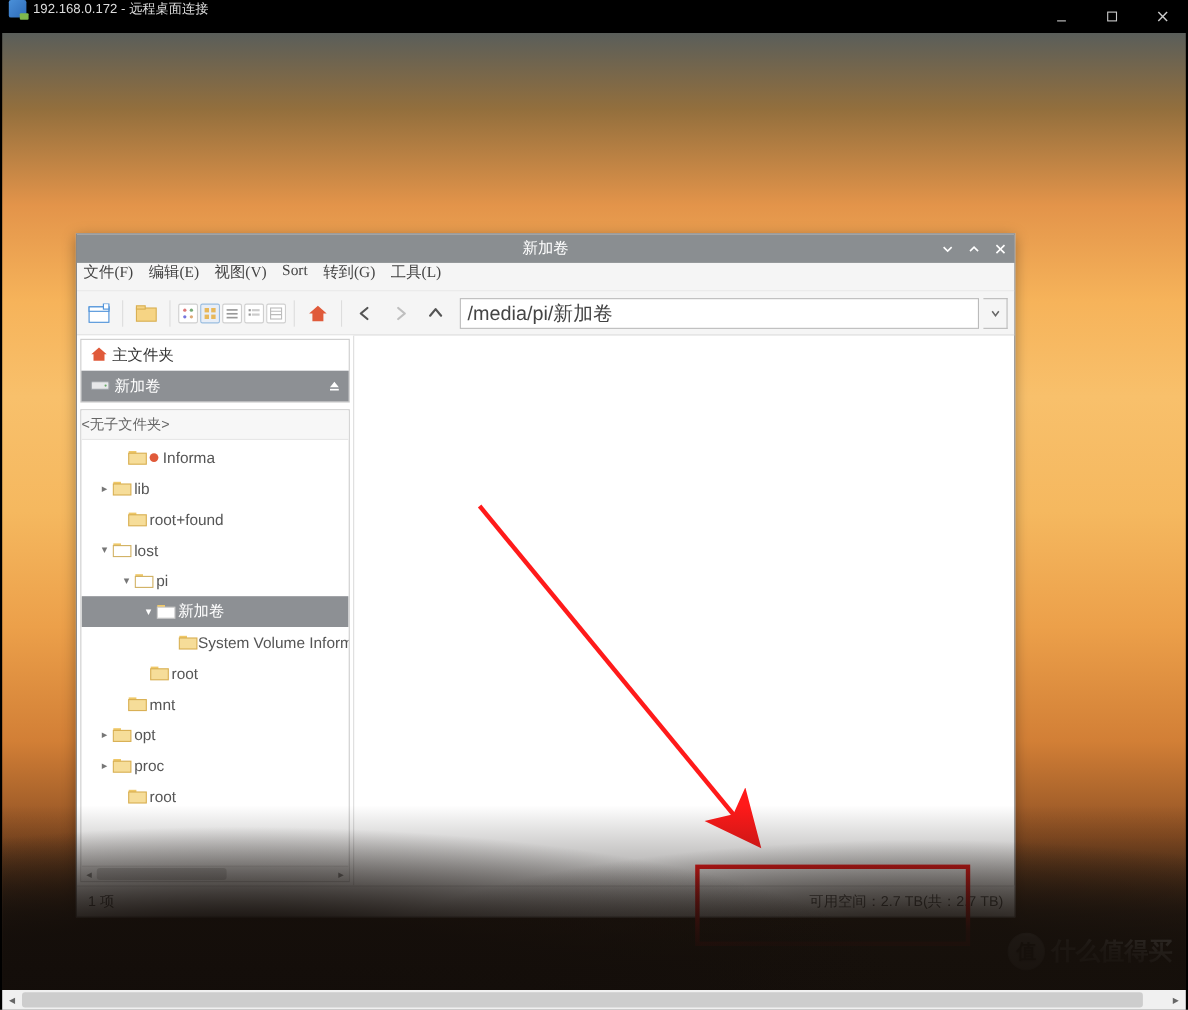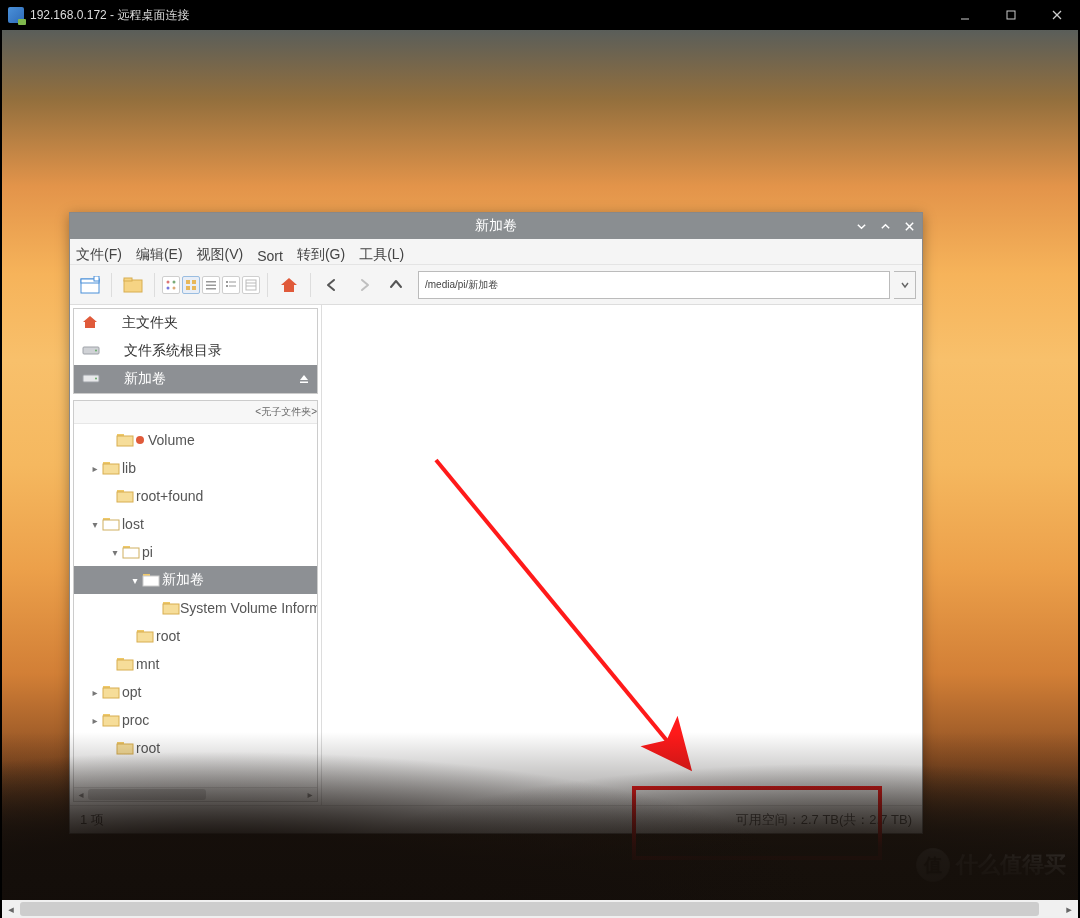--- a/index.html
+++ b/index.html
@@ -4,21 +4,21 @@
 <style>
 * { box-sizing: border-box; margin: 0; padding: 0; }
 body {
   width: 1080px; height: 918px;
   font-family: "Microsoft YaHei", "PingFang SC", sans-serif;
   font-size: 14px; overflow: hidden; position: relative;
   background: #000;
 }
 .rdp-titlebar {
   height: 30px; background: #000; color: #ccc;
-  display: flex; align-items: center; padding: 0 8px;
+  display: flex; padding: 0 8px;
   position: relative;
 }
 .rdp-titlebar .rdp-icon {
   width: 16px; height: 16px; margin-right: 6px;
   background: linear-gradient(135deg,#4a90d9,#2e6bb8);
   border-radius: 2px; position: relative;
 }
 .rdp-titlebar .rdp-icon::after{
   content:""; position:absolute; right:-2px; bottom:-2px;
   width:8px; height:6px; background:#7fb84d; border-radius:1px;
@@ -52,56 +52,56 @@
 .fm-titlebar {
   height: 26px; background: #8a8e91; color:#fff; display:flex;
   align-items:center; justify-content:center; position:relative; font-size:14px;
 }
 .fm-tctrls { position:absolute; right:6px; top:0; height:26px; display:flex; align-items:center; gap:10px; }
 .fm-tctrls span { width:14px; height:14px; display:flex; align-items:center; justify-content:center; }
 .fm-tctrls svg { width:11px; height:11px; stroke:#fff; fill:none; stroke-width:1.6; }
 
 .menubar {
   height: 26px; background:#f5f5f5; border-bottom:1px solid #e4e4e4;
-  display:flex; align-items:flex-end; padding:0 6px; gap:14px;
-  color:#444; font-size:14px;
+  display:flex; align-items:flex-start; padding:0 6px; gap:14px;
+  color:#444; font-size:14px;font-family:Liberation Serif, serif;
 }
 
 .toolbar {
   height: 40px; background:#f5f5f5; border-bottom:1px solid #ddd;
   display:flex; align-items:center; padding:0 6px; gap:4px;
 }
 .tb-btn { width:28px; height:28px; display:flex; align-items:center; justify-content:center;
   border:1px solid transparent; border-radius:2px; }
 .tb-sep { width:1px; height:24px; background:#ddd; margin:0 3px; }
 .tb-new svg rect{ fill:#fff; stroke:#4a90d9; }
 .tb-folder svg rect{ fill:#f6d484; stroke:#d8ae50; }
 .nav-btn svg{ stroke:#777; fill:none; stroke-width:2; stroke-linecap:round; stroke-linejoin:round; }
 .addr {
   flex:1; height:28px; border:1px solid #bbb; background:#fff; display:flex; align-items:center;
-  padding:0 6px; margin-left:4px; color:#444; font-size:10px;
+  padding:0 6px; margin-left:4px; color:#444; font-size:18px;
 }
 .addr-drop{ width:22px; height:28px; border:1px solid #bbb; border-left:none; display:flex;
   align-items:center; justify-content:center; }
 
 .fm-body { flex:1; display:flex; min-height:0; }
 .sidebar { width:252px; border-right:1px solid #ddd; display:flex; flex-direction:column; background:#fff; }
 
 .places { border:1px solid #ccc; margin:3px; }
-.place-row { height:28px; display:flex; align-items:center; padding:0 8px; gap:24px; font-size:14px; color:#333; }
+.place-row { height:28px; display:flex; align-items:center; padding:0 8px; gap:4px; font-size:14px; color:#333; }
 .place-row.selected { background:#8d9094; color:#fff; }
 .place-row .eject { margin-left:auto; }
 .place-row .eject svg{ width:10px; height:10px; }
 .ic-home svg{ width:16px; height:14px; fill:#e05a3a; }
 .ic-drive svg{ width:18px; height:12px; }
 .ic-drive.sel svg rect{ fill:#e7e8ea; }
 .ic-drive svg rect{ fill:#d0d2d6; stroke:#9ea2a8; }
 
 .tree-wrap { flex:1; border:1px solid #ccc; margin:3px; display:flex; flex-direction:column; overflow:hidden; }
-.tree-head { text-align:right; font-size:10px; color:#666; border-bottom:1px solid #e7e7e7; padding:4px 0; background:#f7f7f7; }
+.tree-head { text-align:left; font-size:13px; color:#666; border-bottom:1px solid #e7e7e7; padding:4px 0; background:#f7f7f7; }
 .tree { flex:1; overflow-x:hidden; overflow-y:auto; padding-top:2px; }
 .tree-row { height:28px; display:flex; align-items:center; white-space:nowrap; color:#555; font-size:14px; }
 .tree-row.selected { background:#8d9094; color:#fff; }
 .tree-row.selected .fld svg .tab{ fill:#f0c96a; }
 .tree-row.selected .fld svg .body{ fill:#fff; stroke:#ccc; }
 .caret { width:14px; text-align:center; font-size:10px; color:#777; }
 .tree-row.selected .caret{ color:#fff; }
 .fld { width:20px; display:flex; align-items:center; }
 .fld svg{ width:18px; height:14px; }
 .fld svg .tab{ fill:#efc868; }
@@ -293,27 +293,20 @@
 
     <div class="fm-body">
       <div class="sidebar">
         <div class="places">
           <div class="place-row">
             <span class="ic-home"><svg viewBox="0 0 16 14">
                   <polygon points="8,1 15,7 13,7 13,13 3,13 3,7 1,7"></polygon>
                 </svg></span>
             <span>主文件夹</span>
           </div>
-          <div class="place-row">
-            <span class="ic-drive"><svg viewBox="0 0 18 12">
-                  <rect x="1" y="3" width="16" height="7" rx="1"></rect>
-                  <circle cx="14" cy="6.5" r="1" fill="#6a6"></circle>
-                </svg></span>
-            <span>文件系统根目录</span>
-          </div>
           <div class="place-row selected">
             <span class="ic-drive sel"><svg viewBox="0 0 18 12">
                   <rect x="1" y="3" width="16" height="7" rx="1"></rect>
                   <circle cx="14" cy="6.5" r="1" fill="#6a6"></circle>
                 </svg></span>
             <span>新加卷</span>
             <span class="eject"><svg viewBox="0 0 10 10">
                   <polygon points="5,1 9,6 1,6" fill="#fff"></polygon>
                   <rect x="1" y="7.5" width="8" height="1.5" fill="#fff"></rect>
                 </svg></span>
@@ -325,21 +318,21 @@
           <div class="tree">
             <div class="tree-row" style="padding-left:28px">
                 <span class="caret"></span>
                 <span class="fld">
                   <svg viewBox="0 0 18 14">
                     <rect class="tab" x="1" y="1" width="7" height="3"></rect>
                     <rect class="body" x="1" y="3" width="16" height="10"></rect>
                   </svg>
                 </span>
                 <span class="vdot"></span>
-                <span>Volume</span>
+                <span>Informa</span>
               </div>
             <div class="tree-row" style="padding-left:14px">
                 <span class="caret">▸</span>
                 <span class="fld">
                   <svg viewBox="0 0 18 14">
                     <rect class="tab" x="1" y="1" width="7" height="3"></rect>
                     <rect class="body" x="1" y="3" width="16" height="10"></rect>
                   </svg>
                 </span>
                 <span>lib</span>

